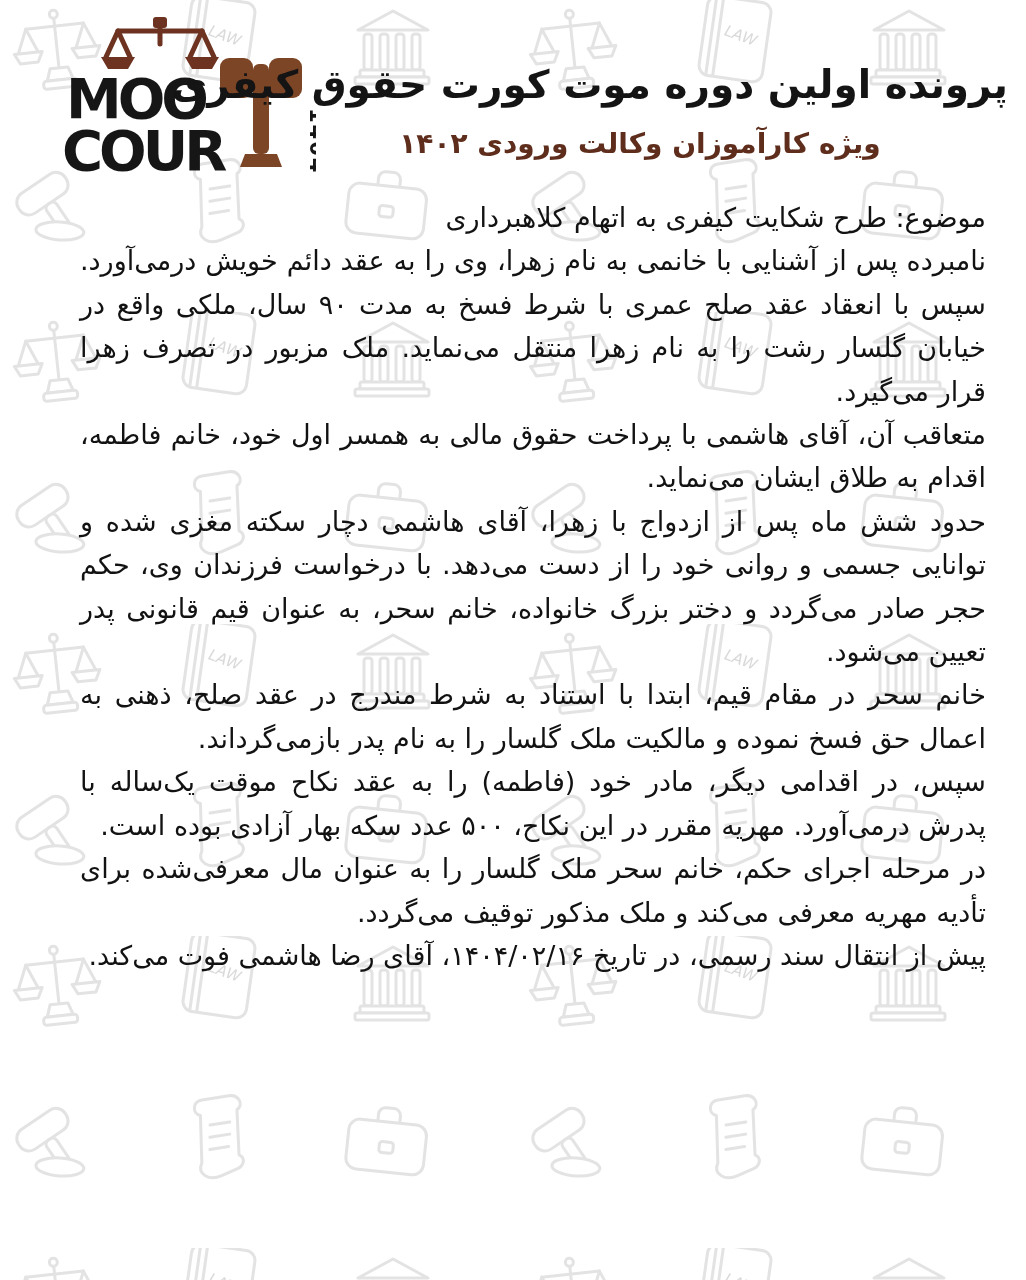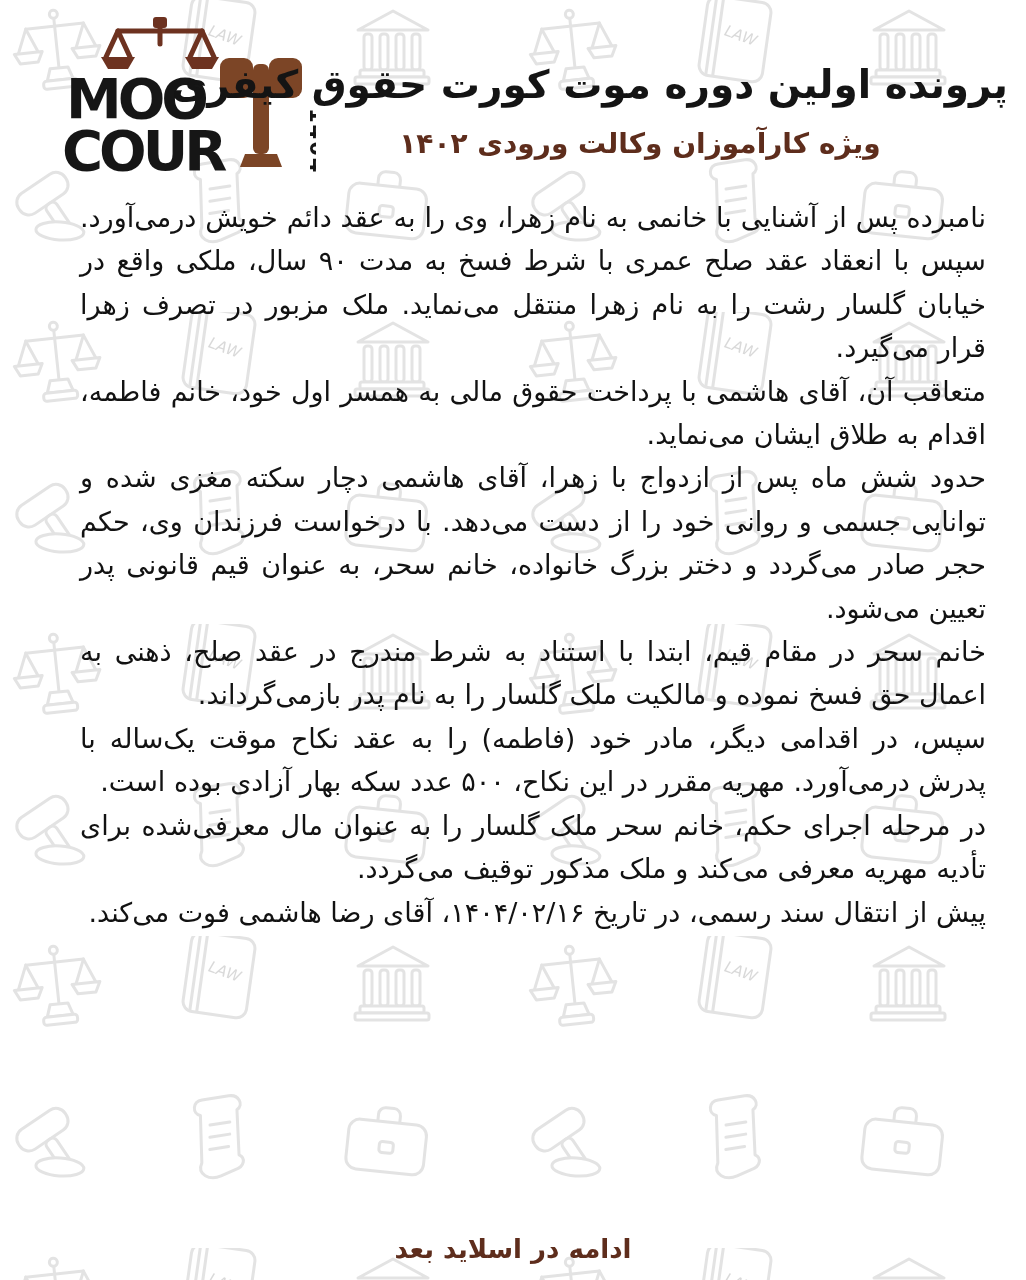--- a/index.html
+++ b/index.html
@@ -125,25 +125,25 @@
       <text x="2" y="156" class="logo-word">COUR</text>
       <text class="logo-year" transform="translate(250 94) rotate(90)">1404</text>
     </svg>
 
     <div class="titles">
       <div class="title">پرونده اولین دوره موت کورت حقوق کیفری</div>
       <div class="subtitle">ویژه کارآموزان وکالت ورودی ۱۴۰۲</div>
     </div>
 
     <div class="case-body">
+      <p>موضوع: طرح شکایت کیفری به اتهام کلاهبرداری</p>
       <p>نامبرده پس از آشنایی با خانمی به نام زهرا، وی را به عقد دائم خویش درمی‌آورد. سپس با انعقاد عقد صلح عمری با شرط فسخ به مدت ۹۰ سال، ملکی واقع در خیابان گلسار رشت را به نام زهرا منتقل می‌نماید. ملک مزبور در تصرف زهرا قرار می‌گیرد.</p>
       <p>متعاقب آن، آقای هاشمی با پرداخت حقوق مالی به همسر اول خود، خانم فاطمه، اقدام به طلاق ایشان می‌نماید.</p>
       <p>حدود شش ماه پس از ازدواج با زهرا، آقای هاشمی دچار سکته مغزی شده و توانایی جسمی و روانی خود را از دست می‌دهد. با درخواست فرزندان وی، حکم حجر صادر می‌گردد و دختر بزرگ خانواده، خانم سحر، به عنوان قیم قانونی پدر تعیین می‌شود.</p>
       <p>خانم سحر در مقام قیم، ابتدا با استناد به شرط مندرج در عقد صلح، ذهنی به اعمال حق فسخ نموده و مالکیت ملک گلسار را به نام پدر بازمی‌گرداند.</p>
       <p>سپس، در اقدامی دیگر، مادر خود (فاطمه) را به عقد نکاح موقت یک‌ساله با پدرش درمی‌آورد. مهریه مقرر در این نکاح، ۵۰۰ عدد سکه بهار آزادی بوده است.</p>
       <p>در مرحله اجرای حکم، خانم سحر ملک گلسار را به عنوان مال معرفی‌شده برای تأدیه مهریه معرفی می‌کند و ملک مذکور توقیف می‌گردد.</p>
       <p>پیش از انتقال سند رسمی، در تاریخ ۱۴۰۴/۰۲/۱۶، آقای رضا هاشمی فوت می‌کند.</p>
     </div>
 
-    <div class="footer-note">ادامه در اسلاید بعد</div>
 
   </div>
 </div>
 
 </body></html>

